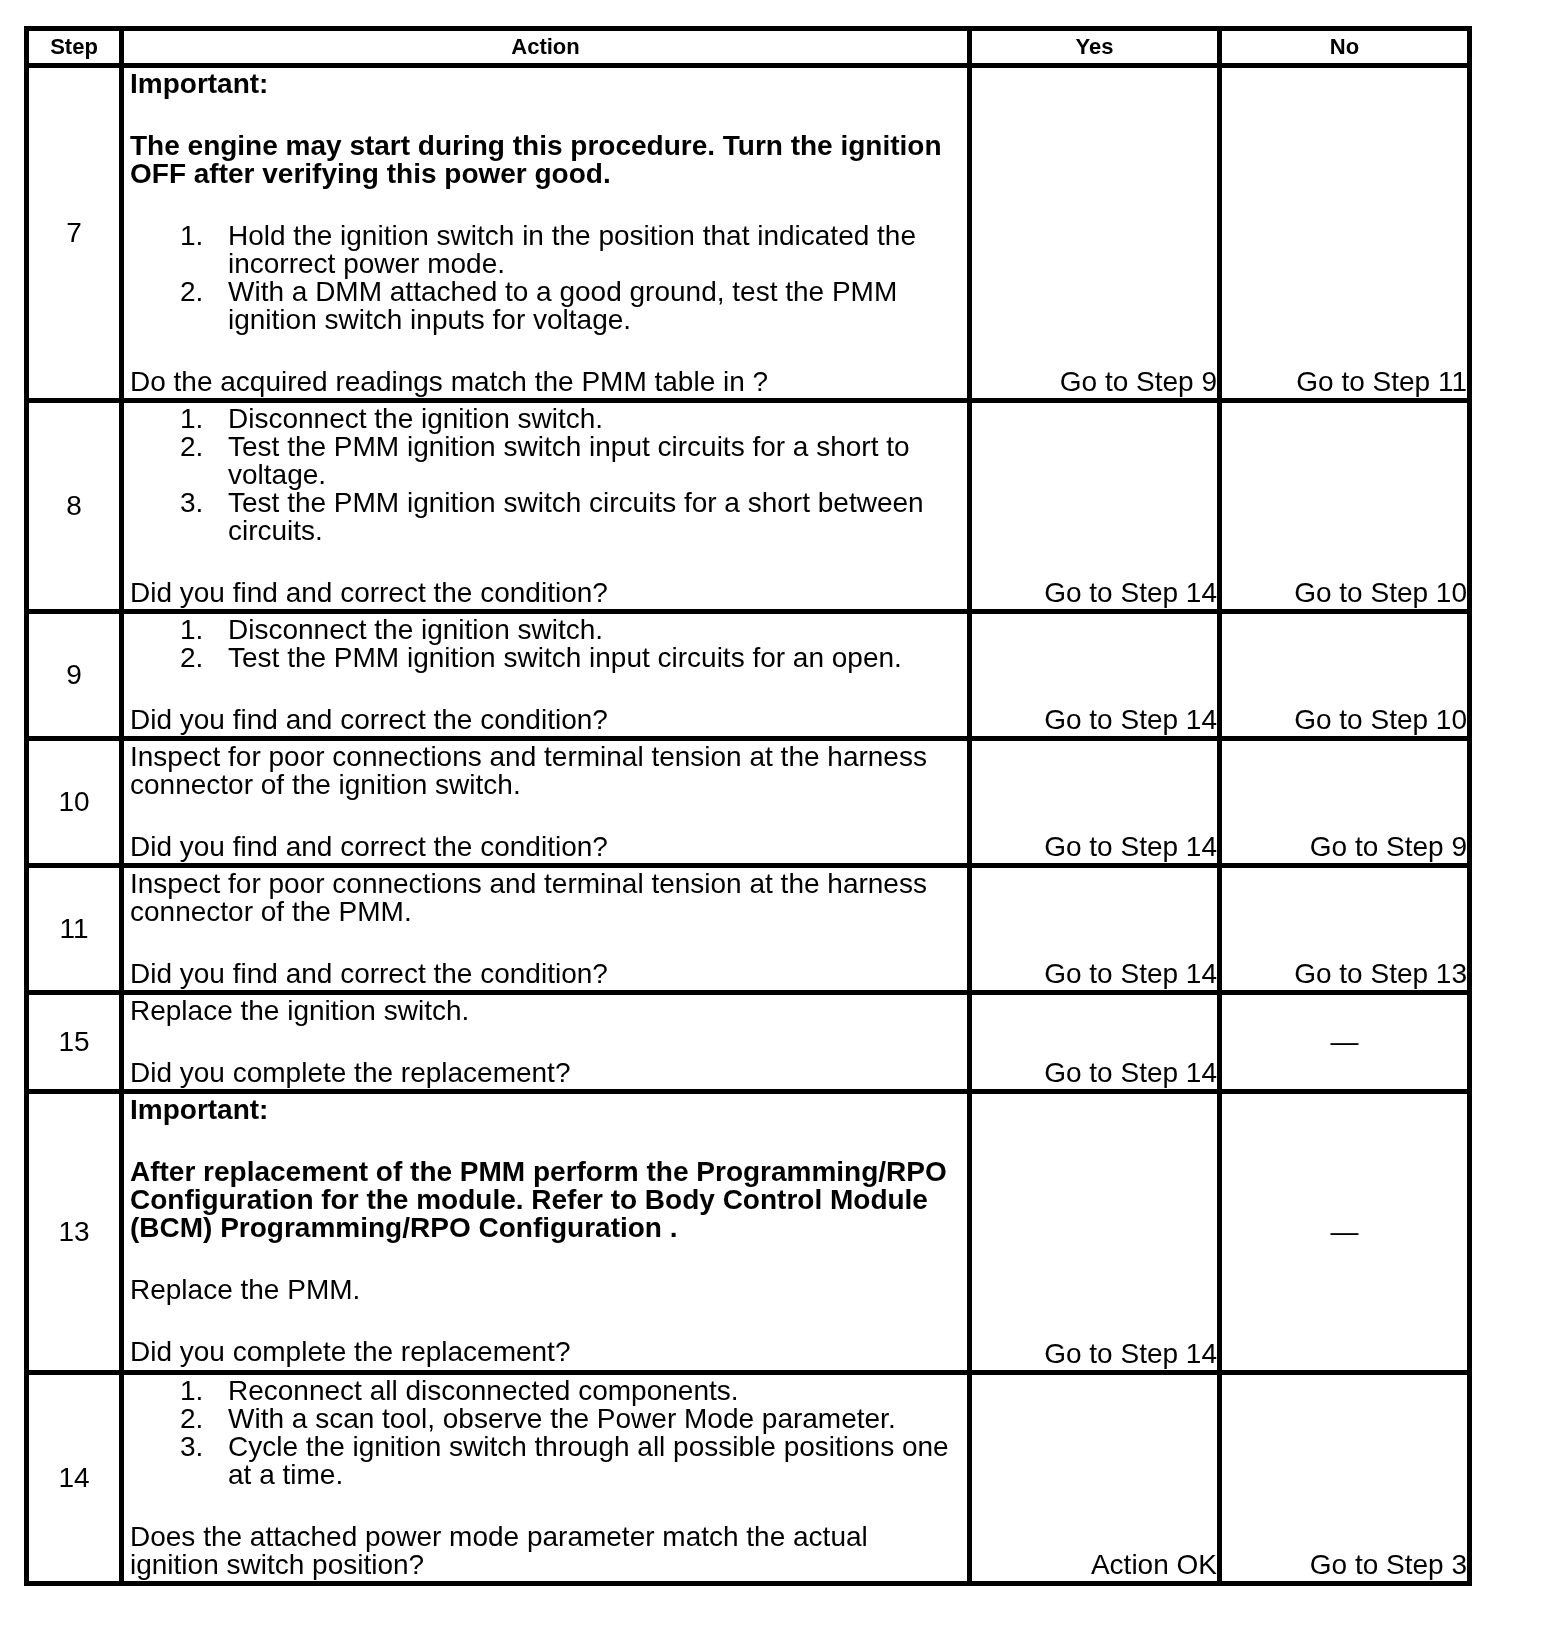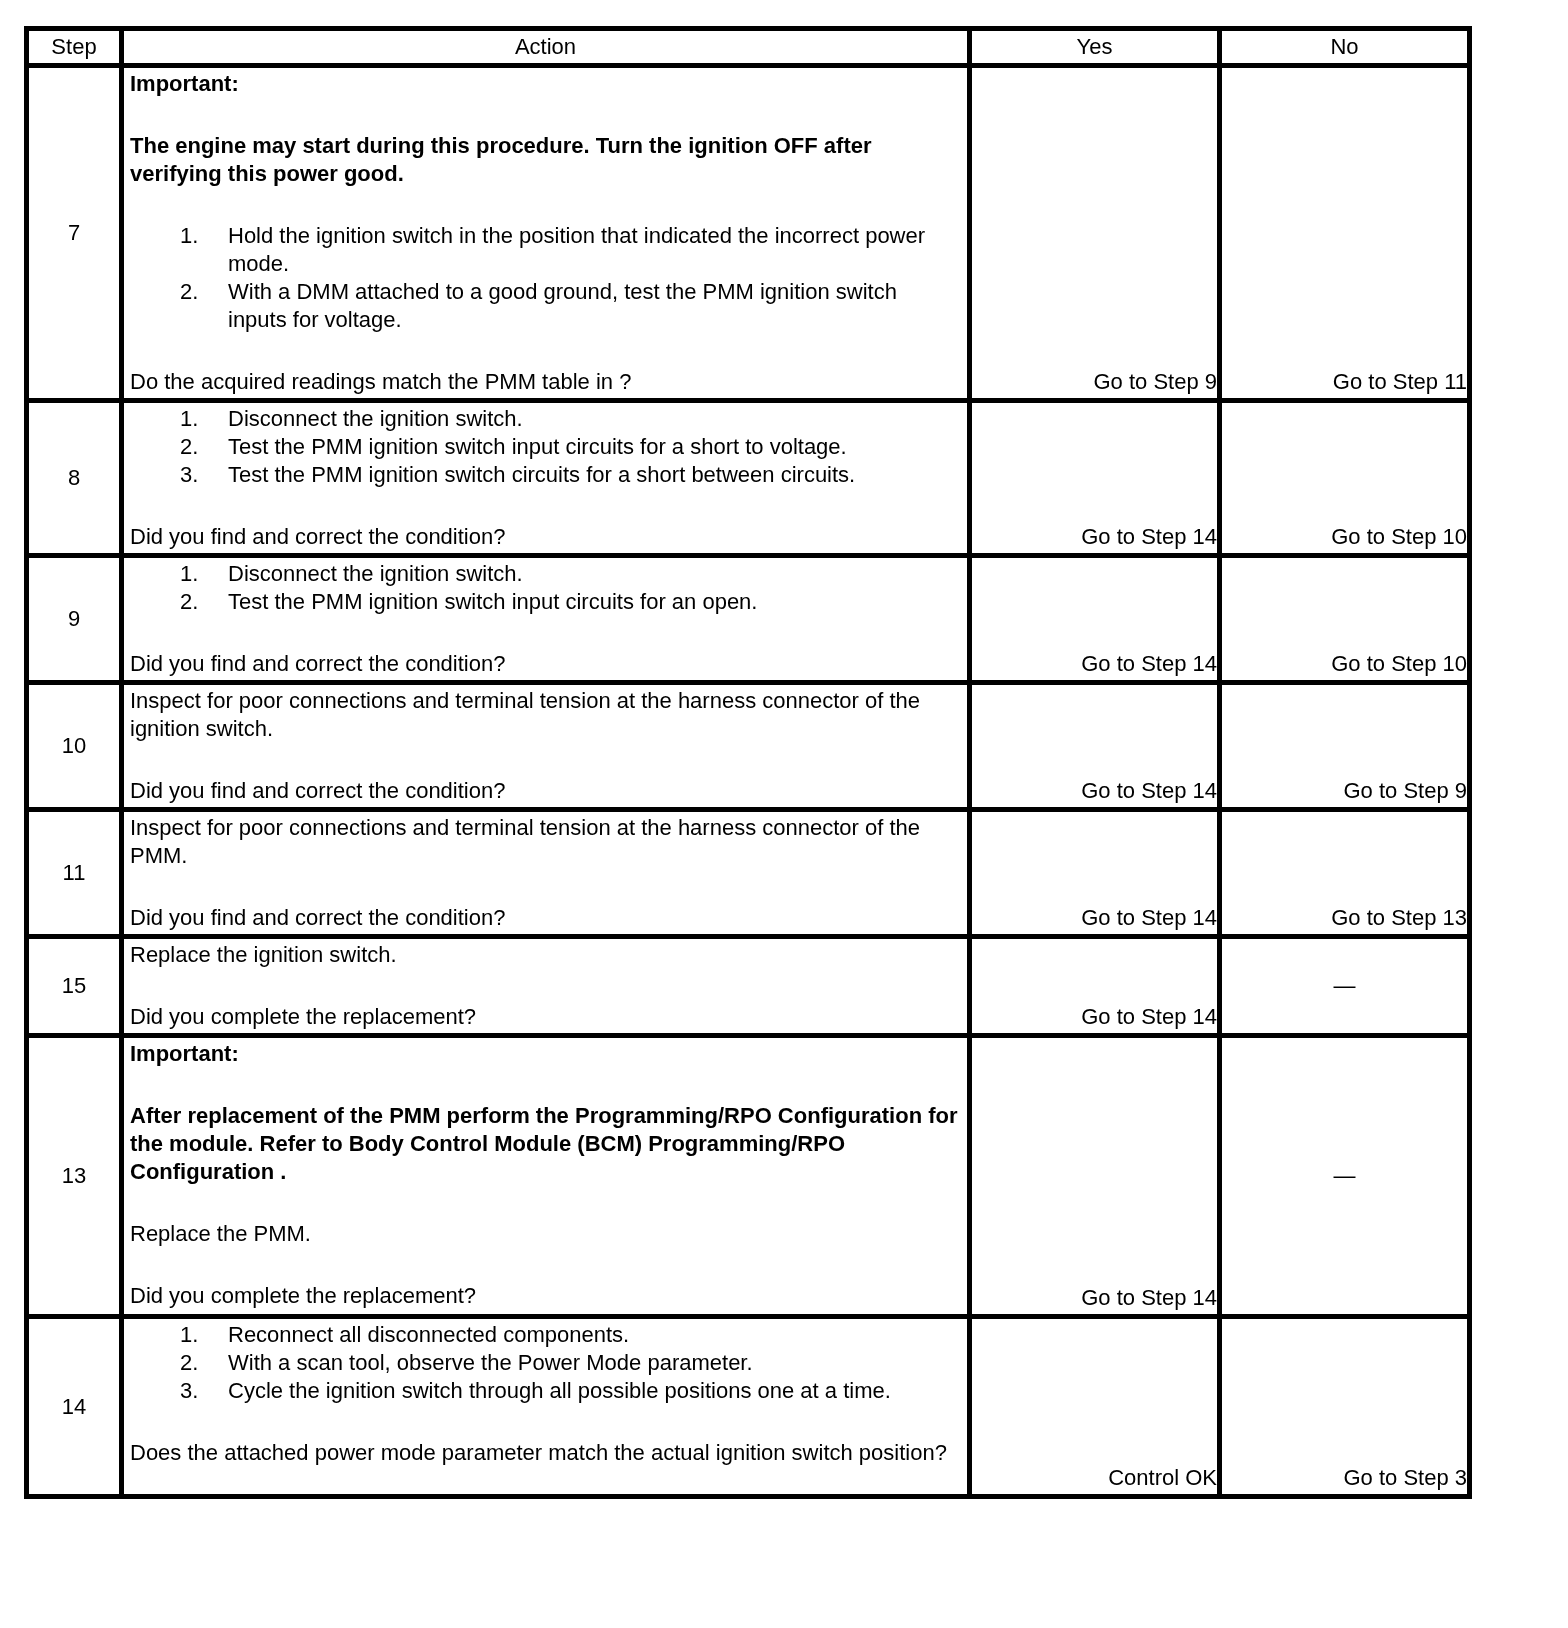--- a/index.html
+++ b/index.html
@@ -1,19 +1,19 @@
 <!DOCTYPE html>
 <html><head>
 <meta charset="utf-8">
 <style>
   html, body { margin: 0; padding: 0; background: #ffffff; }
   body { width: 1568px; height: 1628px; position: relative; font-family: "Liberation Sans", sans-serif; color: #000; }
   .tbl { position: absolute; left: 24px; top: 26px; width: 1445px; border-collapse: collapse; table-layout: fixed; }
-  .tbl td, .tbl th { border: 5px solid #000; padding: 0; vertical-align: top; font-size: 22px; line-height: 28px; }
-  .tbl th { font-weight: normal; text-align: center; height: 32px; vertical-align: middle; font-size: 22px; }
+  .tbl td, .tbl th { border: 5px solid #000; padding: 0; vertical-align: top; font-size: 28px; line-height: 28px; }
+  .tbl th { font-weight: bold; text-align: center; height: 32px; vertical-align: middle; font-size: 22px; }
   .c-step { width: 90px; text-align: center; vertical-align: middle !important; }
   .c-action { width: 843px; }
   .c-yes { width: 245px; }
   .c-no { width: 245px; }
   .action { padding: 2px 6px 2px 6px; }
   .action p { margin: 0; }
   .bold { font-weight: bold; }
   .gap { height: 34px; }
   ol { margin: 0; padding-left: 0; list-style: none; }
   ol li { position: relative; padding-left: 98px; }
@@ -158,17 +158,17 @@
         <div class="action">
           <ol>
             <li><span class="num">1.</span><span>Reconnect all disconnected components.</span></li>
             <li><span class="num">2.</span><span>With a scan tool, observe the Power Mode parameter.</span></li>
             <li><span class="num">3.</span><span>Cycle the ignition switch through all possible positions one at a time.</span></li>
           </ol>
           <div class="gap"></div>
           <p>Does the attached power mode parameter match the actual ignition switch position?</p>
         </div>
       </td>
-      <td class="c-yes ans">Control OK</td>
+      <td class="c-yes ans">Action OK</td>
       <td class="c-no ans">Go to Step 3</td>
     </tr>
   </tbody>
 </table>
 
 </body></html>

